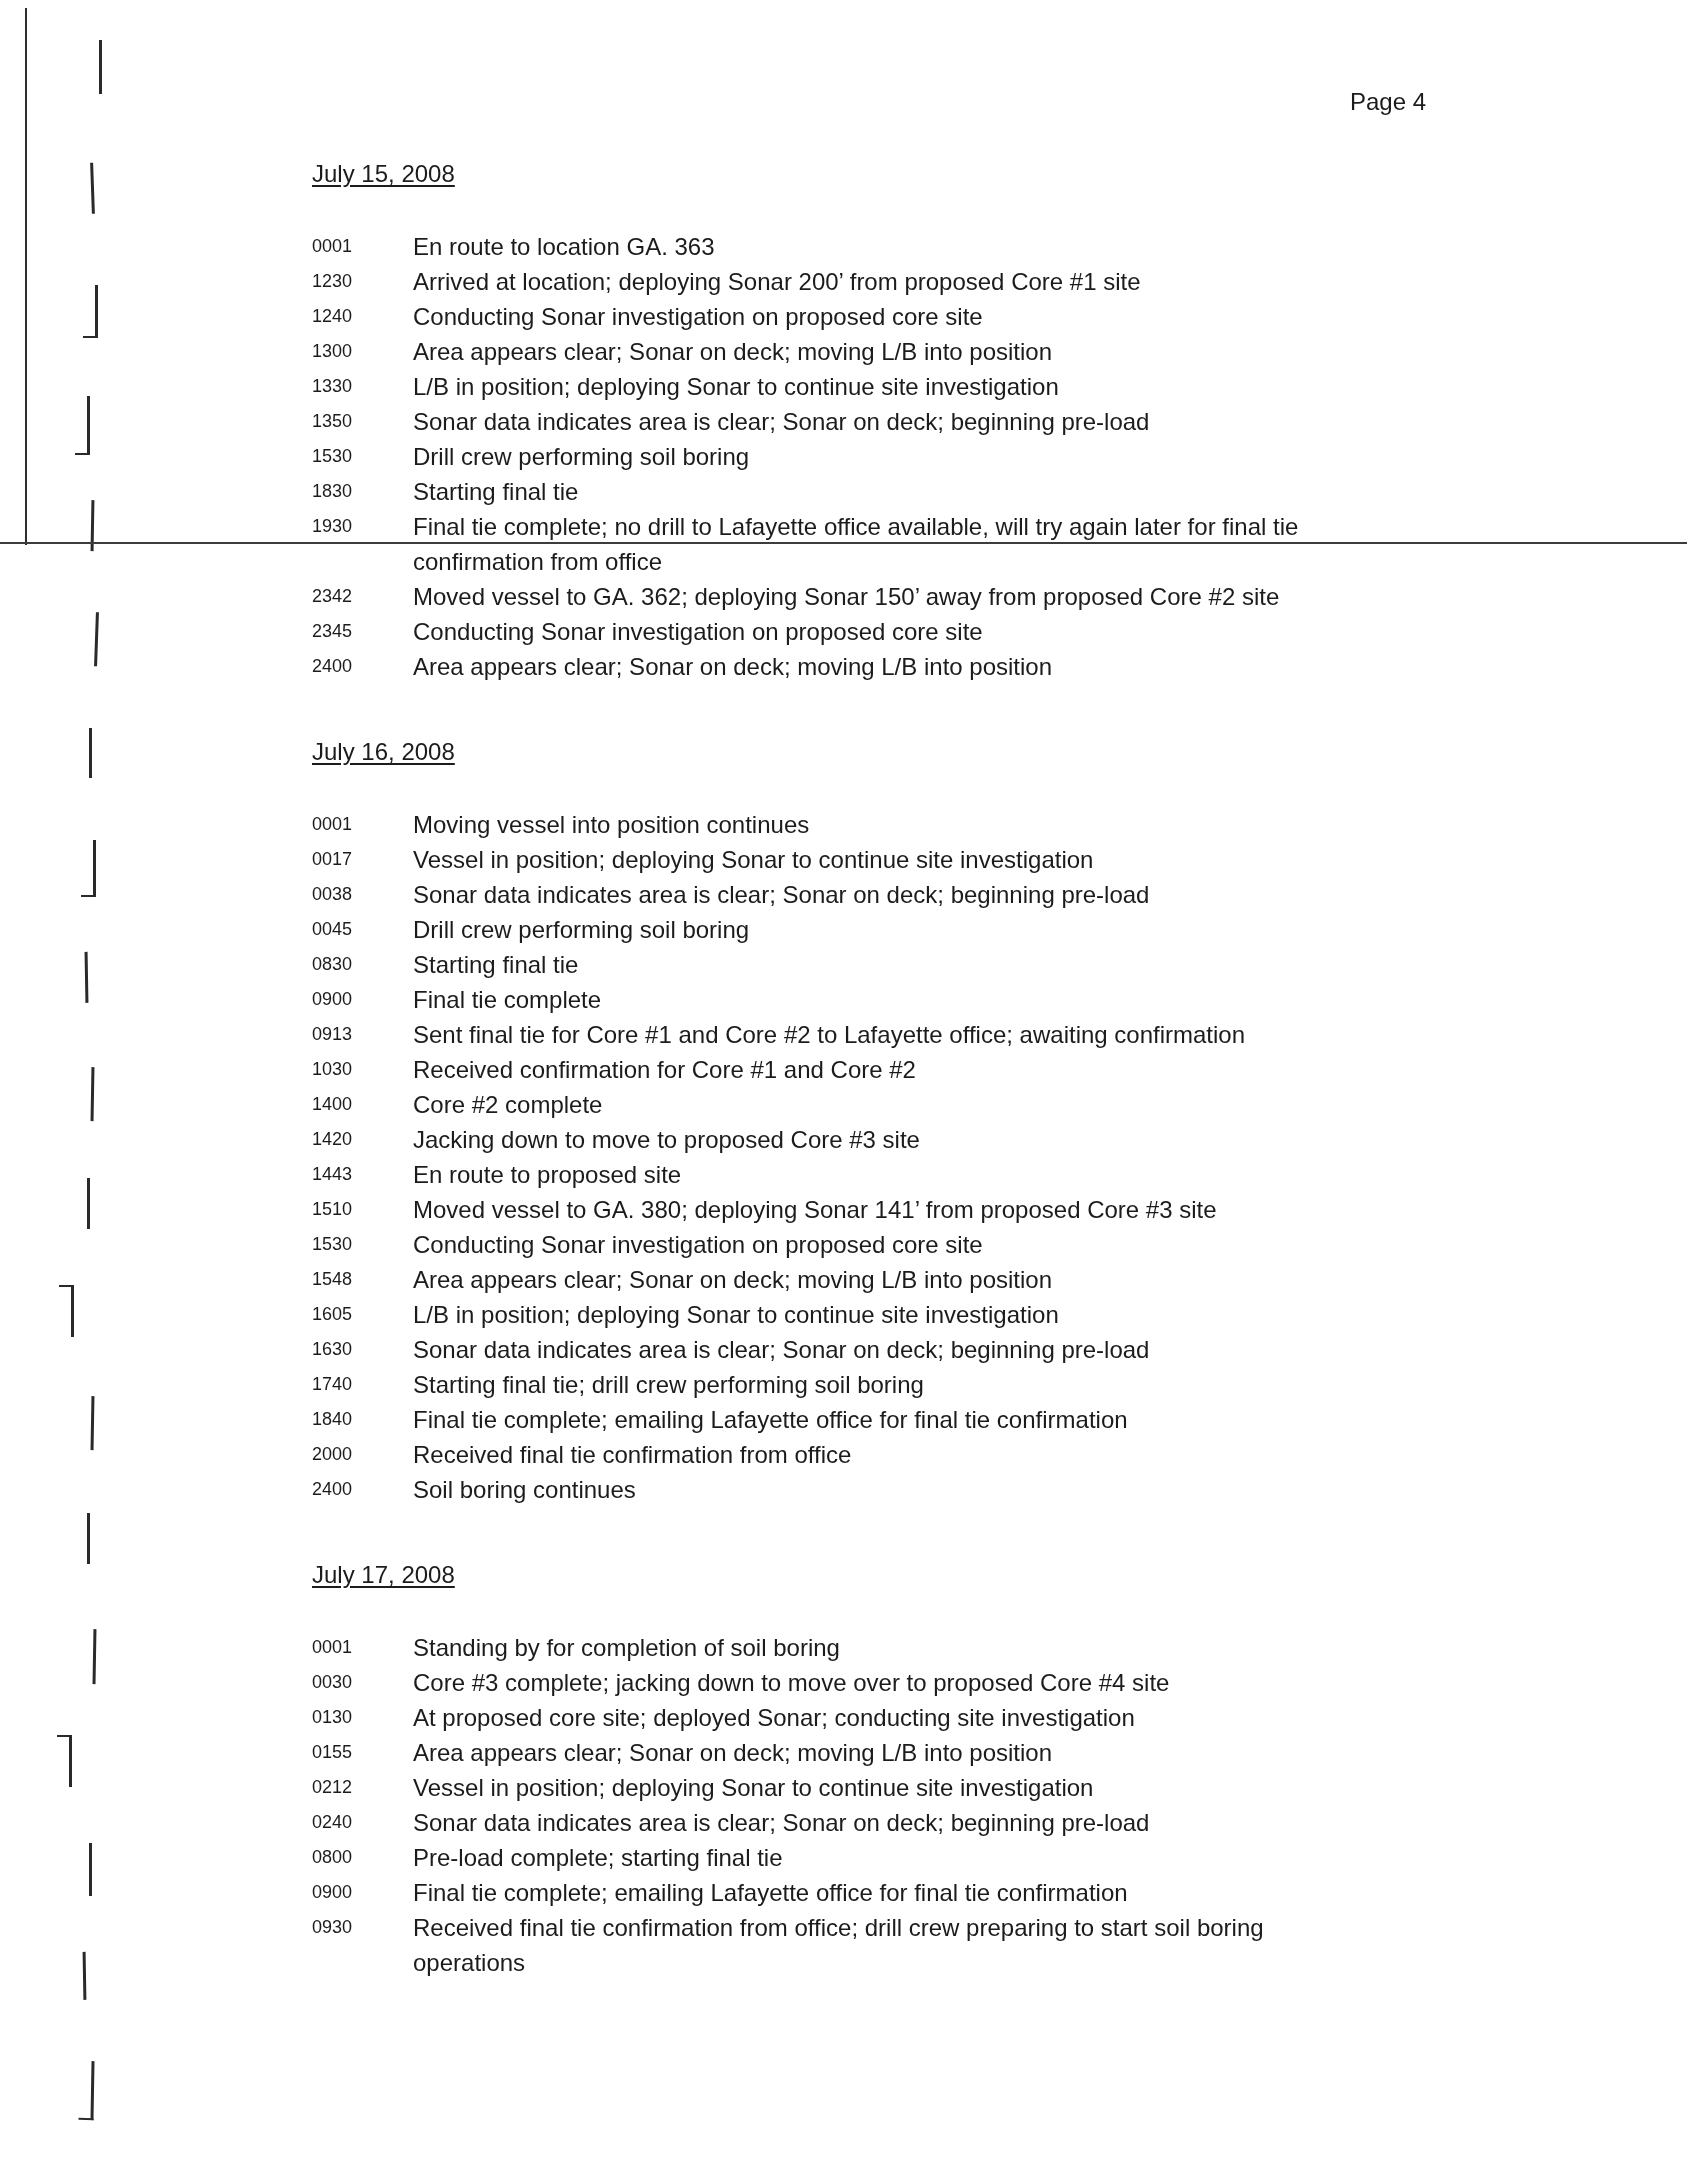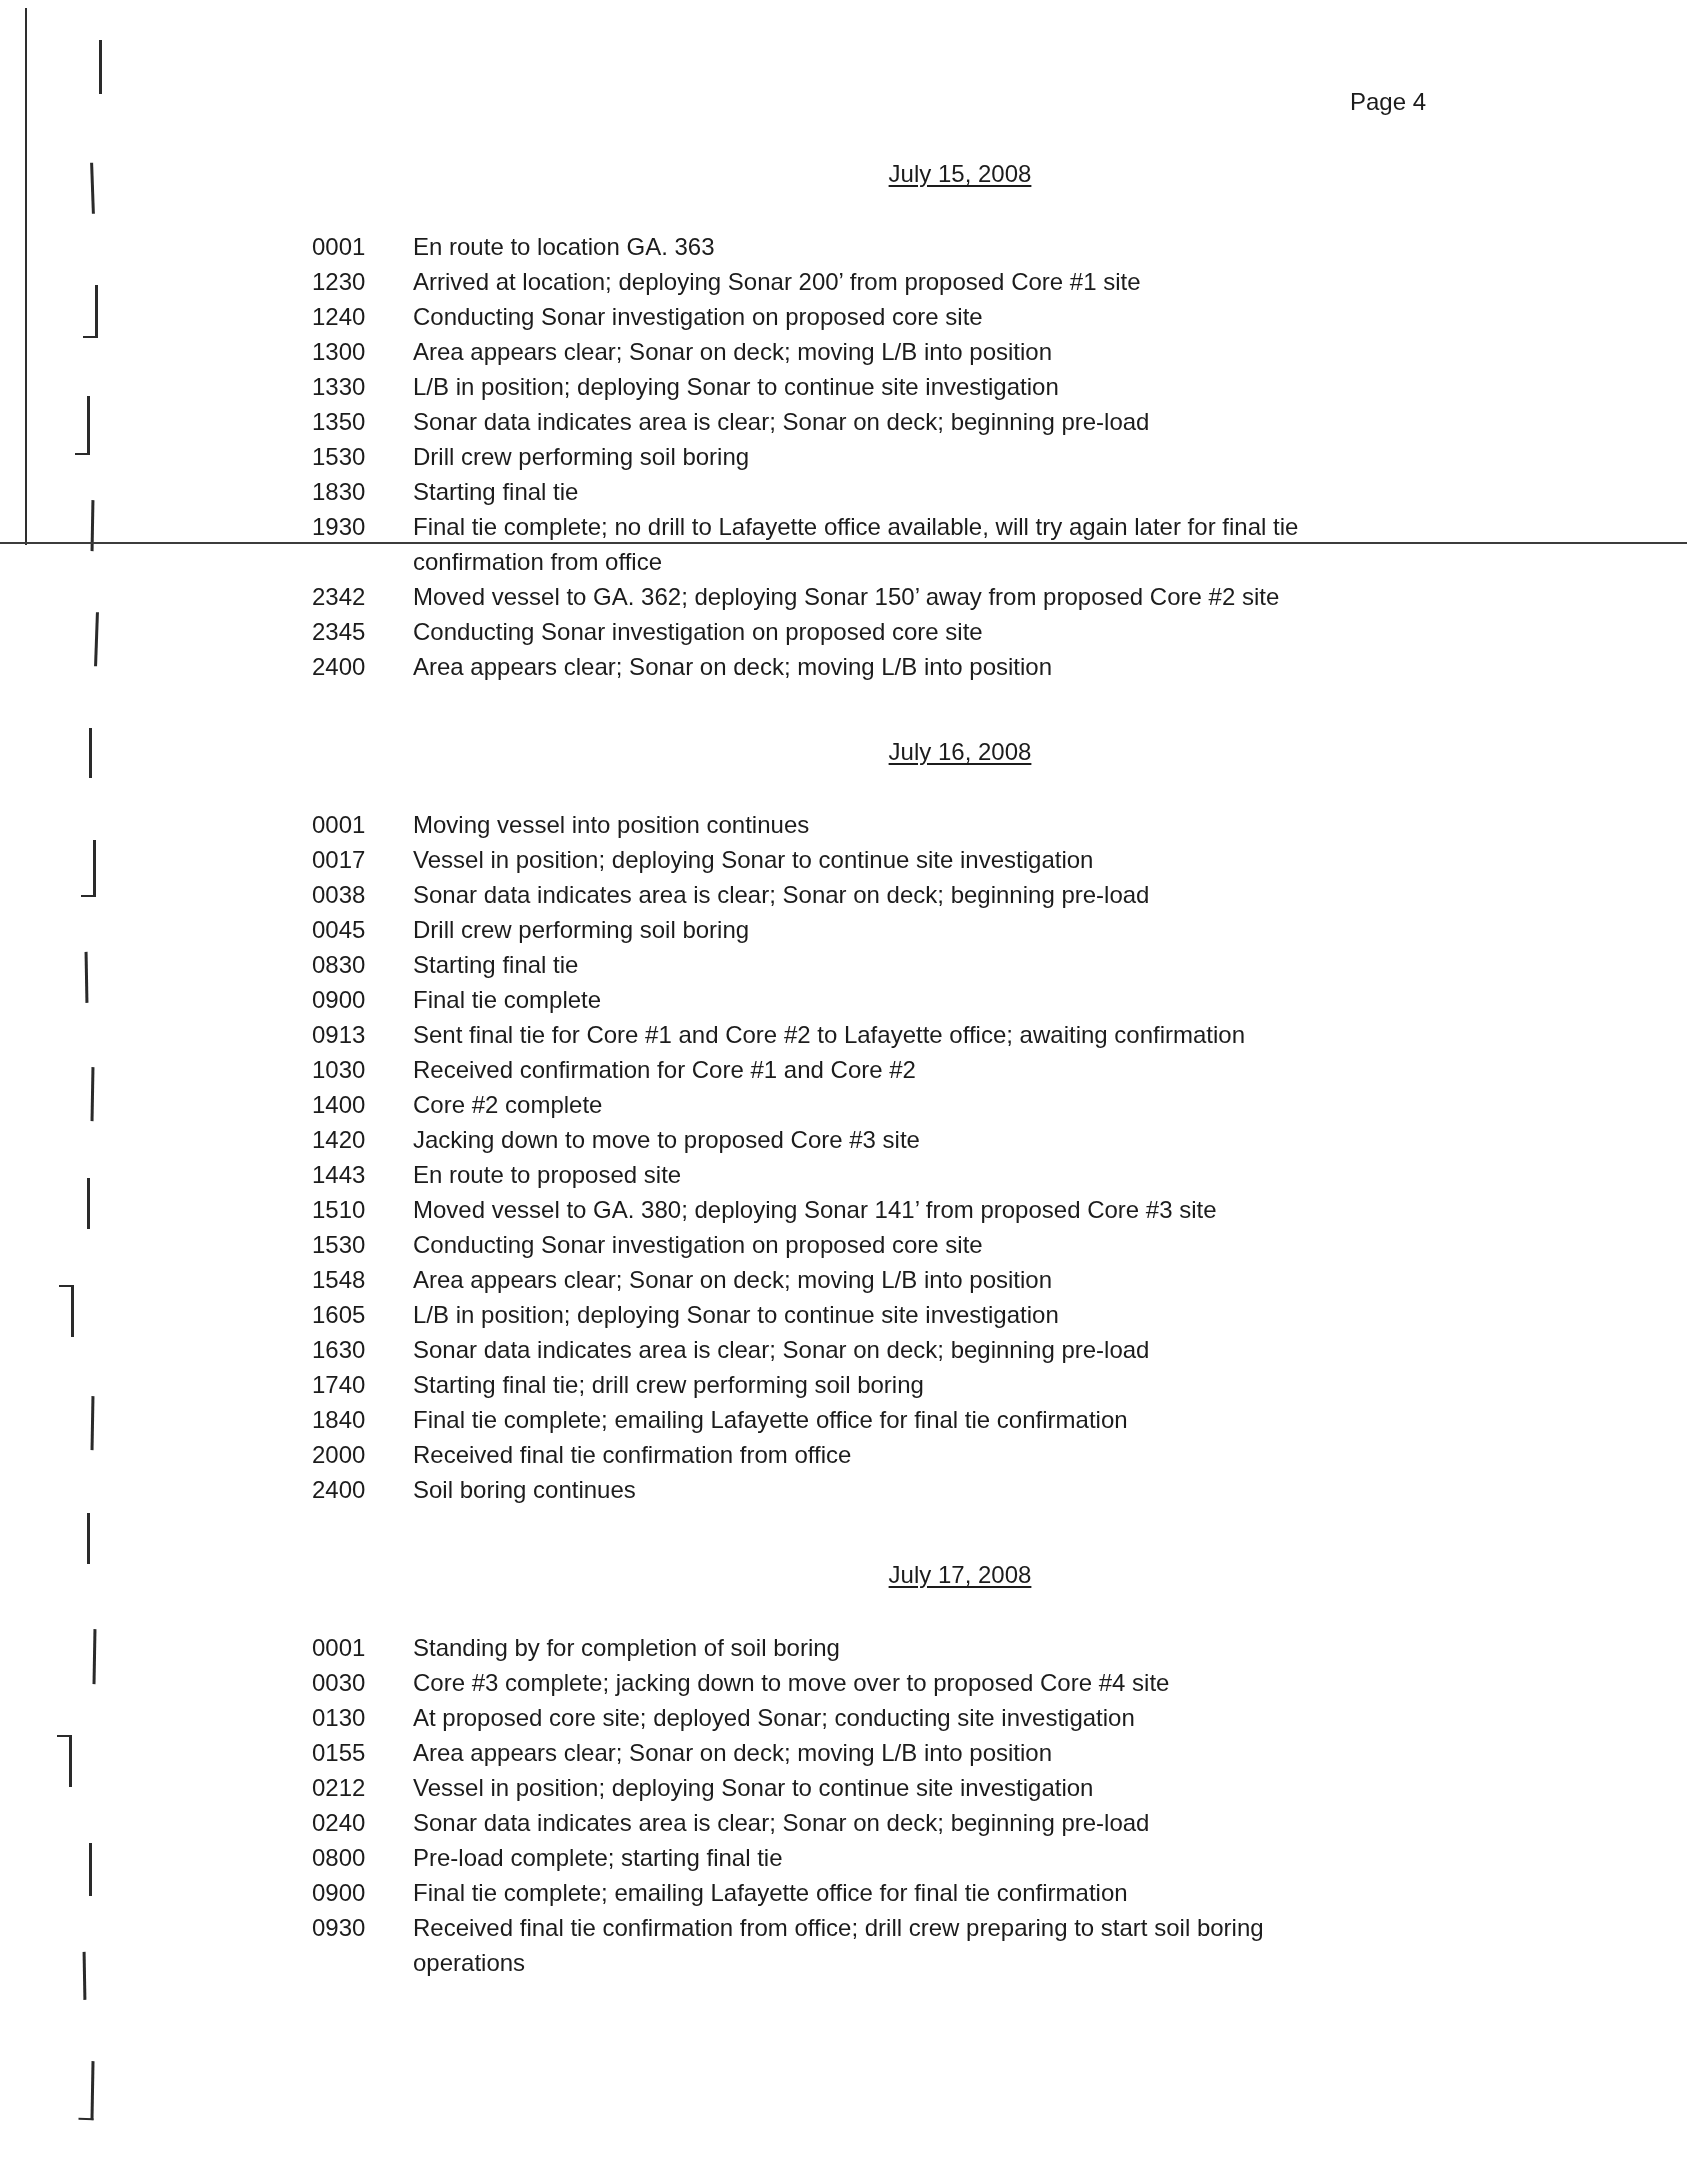--- a/index.html
+++ b/index.html
@@ -27,32 +27,31 @@
     padding: 156px 79px 0 312px;
   }
   .date-heading {
     font-size: 24px;
     font-weight: 400;
     text-decoration: underline;
     text-underline-offset: 3px;
     margin: 50px 0 38px 0;
     height: 35px;
     line-height: 35px;
-    text-align: center;
   }
   .section:first-child .date-heading { margin-top: 0; }
   .entry {
     display: flex;
     position: relative;
     align-items: flex-start;
   }
   .time {
     flex: 0 0 69px;
     margin-right: 32px;
-    font-size: 24px;
+    font-size: 18px;
     line-height: 35px;
   }
   .etext {
     width: 1148px;
     font-size: 24px;
     line-height: 35px;
     white-space: pre-wrap;
   }
   
   .scan-line {

